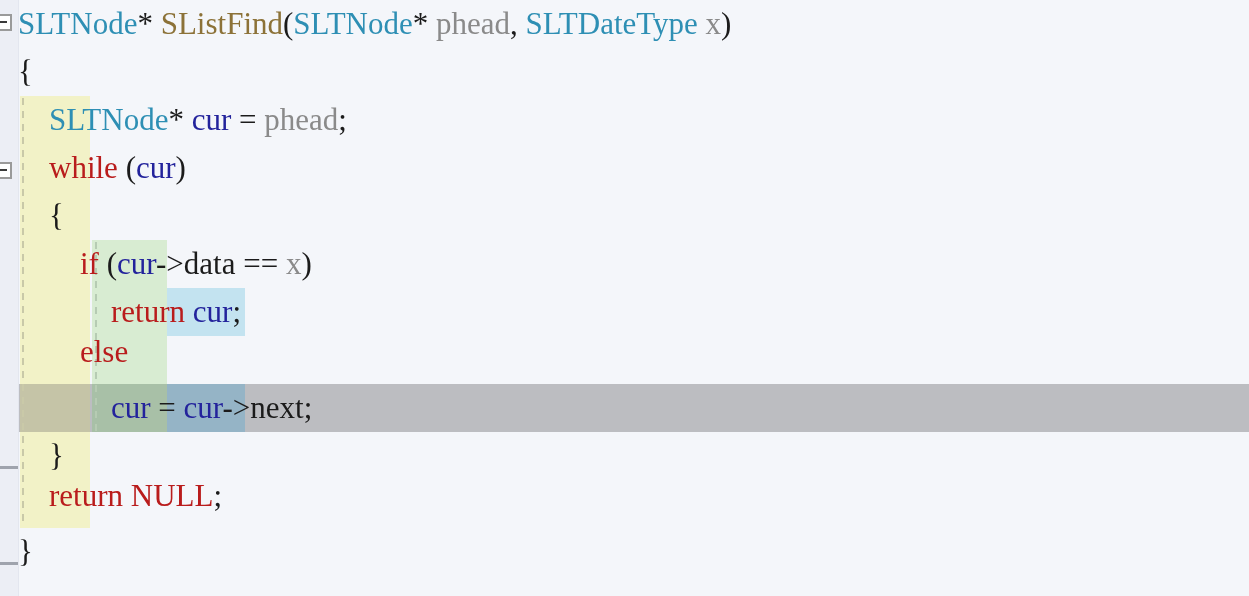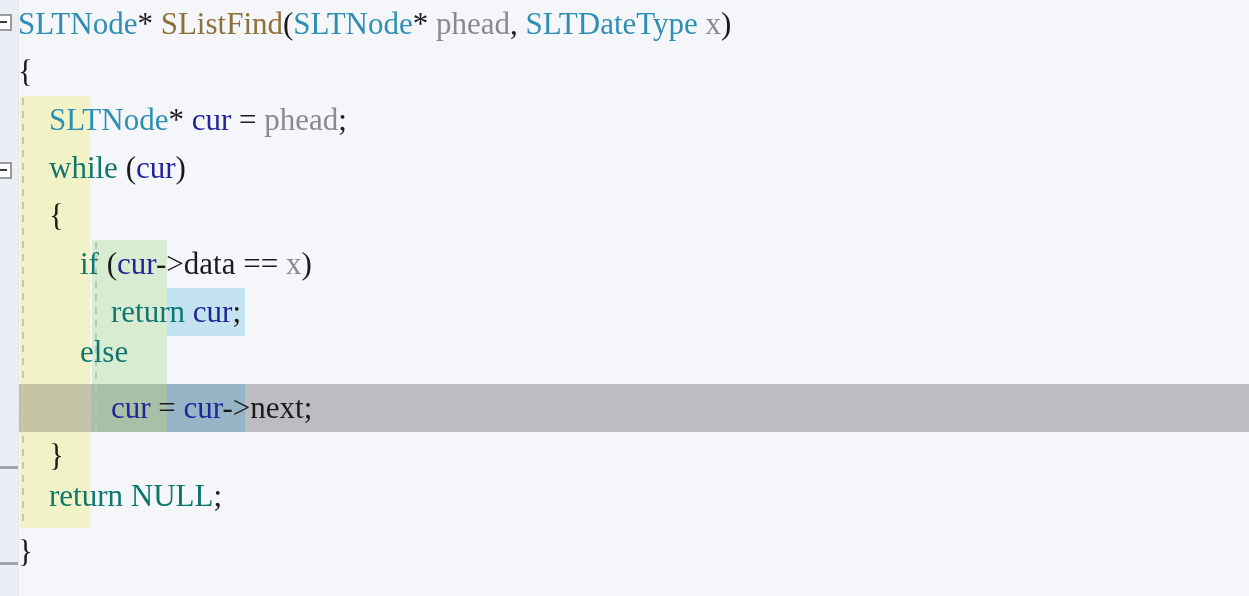--- a/index.html
+++ b/index.html
@@ -119,21 +119,21 @@
   .txt {
     position: relative;
     z-index: 4;
     display: inline-block;
     padding-left: 18px;
   }
 
   
   .t-type   { color: #2e8fb4; }
   .t-func   { color: #8c7238; }
-  .t-kw     { color: #0f766e; }
+  .t-kw     { color: #b91c1c; }
   .t-var    { color: #23239c; }
   .t-param  { color: #8a8a8a; }
   .t-punc   { color: #1b1b1b; }
   .t-plain  { color: #1b1b1b; }
 </style>
 </head>
 <body>
 
 <div id="editor">
 

